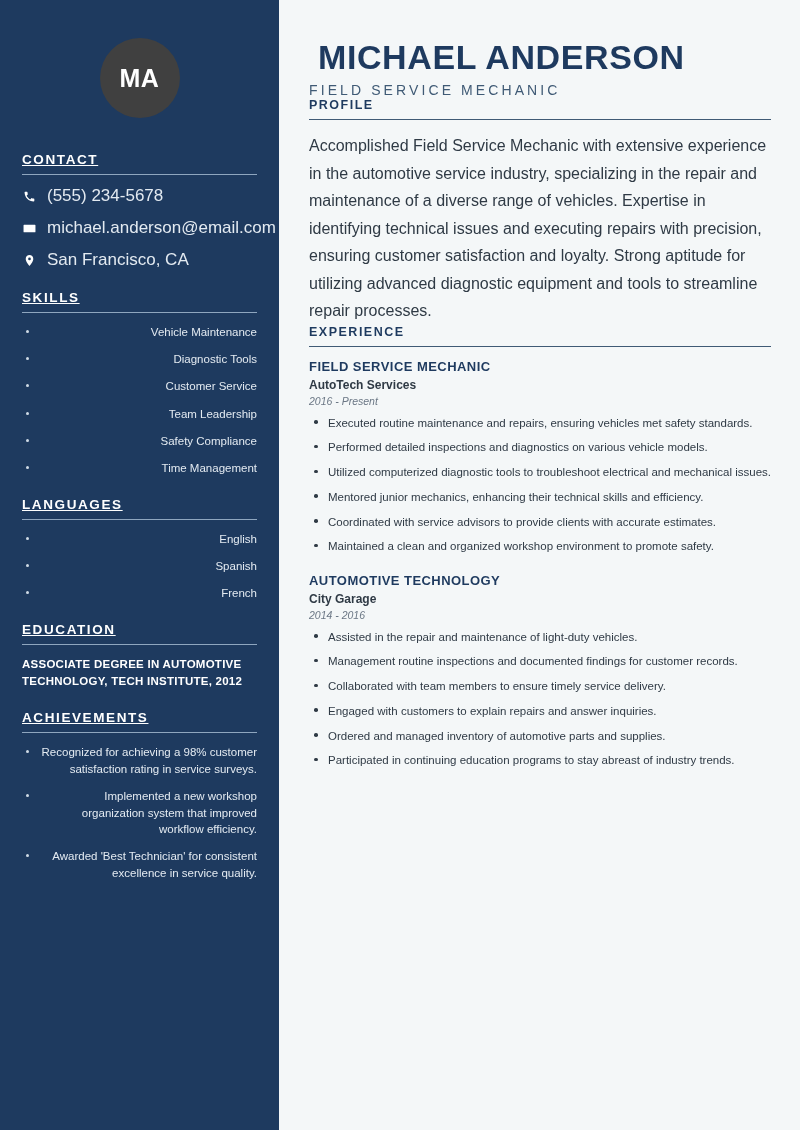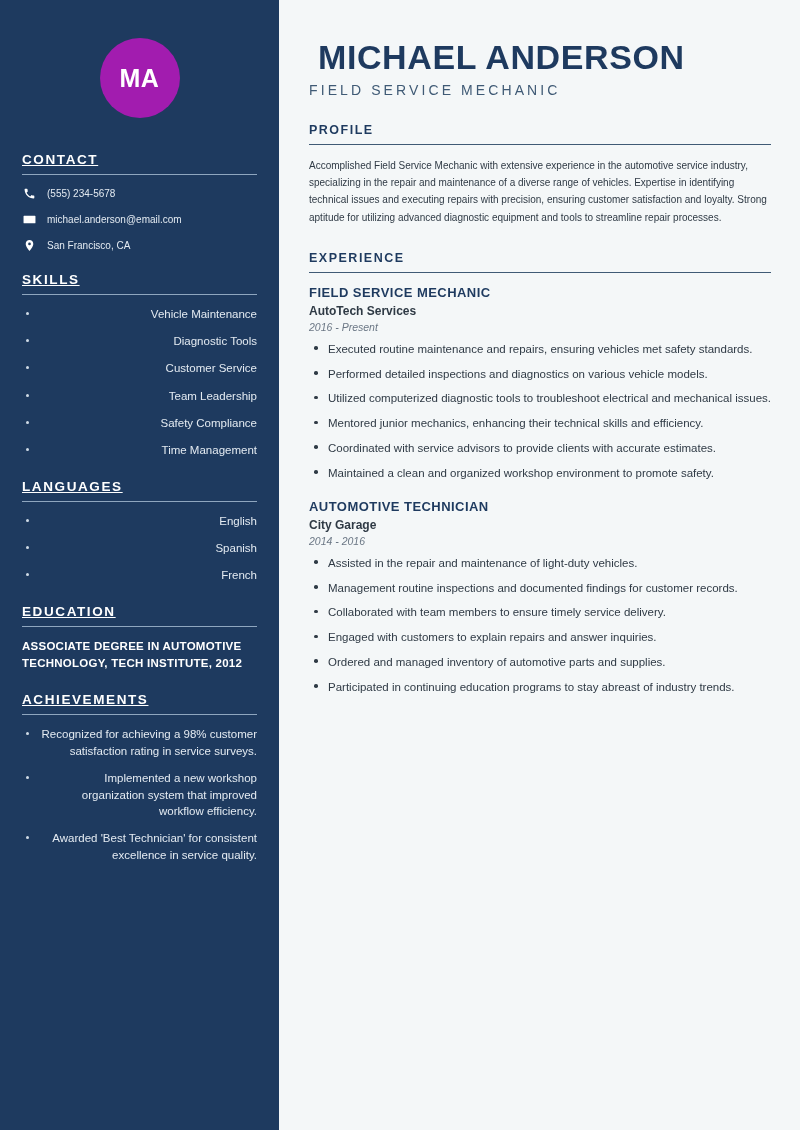--- a/index.html
+++ b/index.html
@@ -35,21 +35,21 @@
   .avatar-wrap {
     display:flex;
     justify-content:center;
     padding-top:38px;
     padding-bottom:34px;
   }
   .avatar {
     width:80px;
     height:80px;
     border-radius:50%;
-    background:#a21caf;
+    background:#404040;
     color:#ffffff;
     display:flex;
     align-items:center;
     justify-content:center;
     font-size:25px;
     font-weight:bold;
     letter-spacing:0.5px;
   }
 
   .side-section { margin-bottom:20px; }
@@ -66,21 +66,21 @@
     height:1px;
     background:#8fa6bf;
     margin-bottom:11px;
   }
 
   .contact-row {
     display:flex;
     align-items:center;
     gap:11px;
     margin-bottom:12px;
-    font-size:10px;
+    font-size:17px;
     color:#e3eaf1;
   }
   .contact-row .ico {
     width:14px;
     height:14px;
     flex:0 0 14px;
     display:flex;
     align-items:center;
     justify-content:center;
     color:#ffffff;
@@ -132,37 +132,37 @@
     line-height:1.12;
     margin-left:9px;
   }
   .job-title {
     font-size:14px;
     color:#3f5a75;
     letter-spacing:3.1px;
     margin-top:6px;
   }
 
-  .main-section { margin-top:25px; }
+  .main-section { }
 
   .main-heading {
     font-size:12.5px;
     font-weight:bold;
     color:#1e3a5f;
     letter-spacing:1.5px;
     padding-bottom:7px;
   }
   .main-rule {
     height:1px;
     background:#3f5a75;
     margin-bottom:12px;
   }
 
   .profile-text {
-    font-size:10px;
+    font-size:16px;
     line-height:1.72;
     color:#2f3a45;
   }
 
   .exp-block { margin-bottom:17px; }
   .exp-role {
     font-size:13px;
     font-weight:bold;
     color:#1e3a5f;
     letter-spacing:0.45px;
@@ -309,21 +309,21 @@
           <li>Executed routine maintenance and repairs, ensuring vehicles met safety standards.</li>
           <li>Performed detailed inspections and diagnostics on various vehicle models.</li>
           <li>Utilized computerized diagnostic tools to troubleshoot electrical and mechanical issues.</li>
           <li>Mentored junior mechanics, enhancing their technical skills and efficiency.</li>
           <li>Coordinated with service advisors to provide clients with accurate estimates.</li>
           <li>Maintained a clean and organized workshop environment to promote safety.</li>
         </ul>
       </div>
 
       <div class="exp-block">
-        <div class="exp-role">AUTOMOTIVE TECHNICIAN</div>
+        <div class="exp-role">AUTOMOTIVE TECHNOLOGY</div>
         <div class="exp-company">City Garage</div>
         <div class="exp-dates">2014 - 2016</div>
         <ul class="exp-list">
           <li>Assisted in the repair and maintenance of light-duty vehicles.</li>
           <li>Management routine inspections and documented findings for customer records.</li>
           <li>Collaborated with team members to ensure timely service delivery.</li>
           <li>Engaged with customers to explain repairs and answer inquiries.</li>
           <li>Ordered and managed inventory of automotive parts and supplies.</li>
           <li>Participated in continuing education programs to stay abreast of industry trends.</li>
         </ul>

